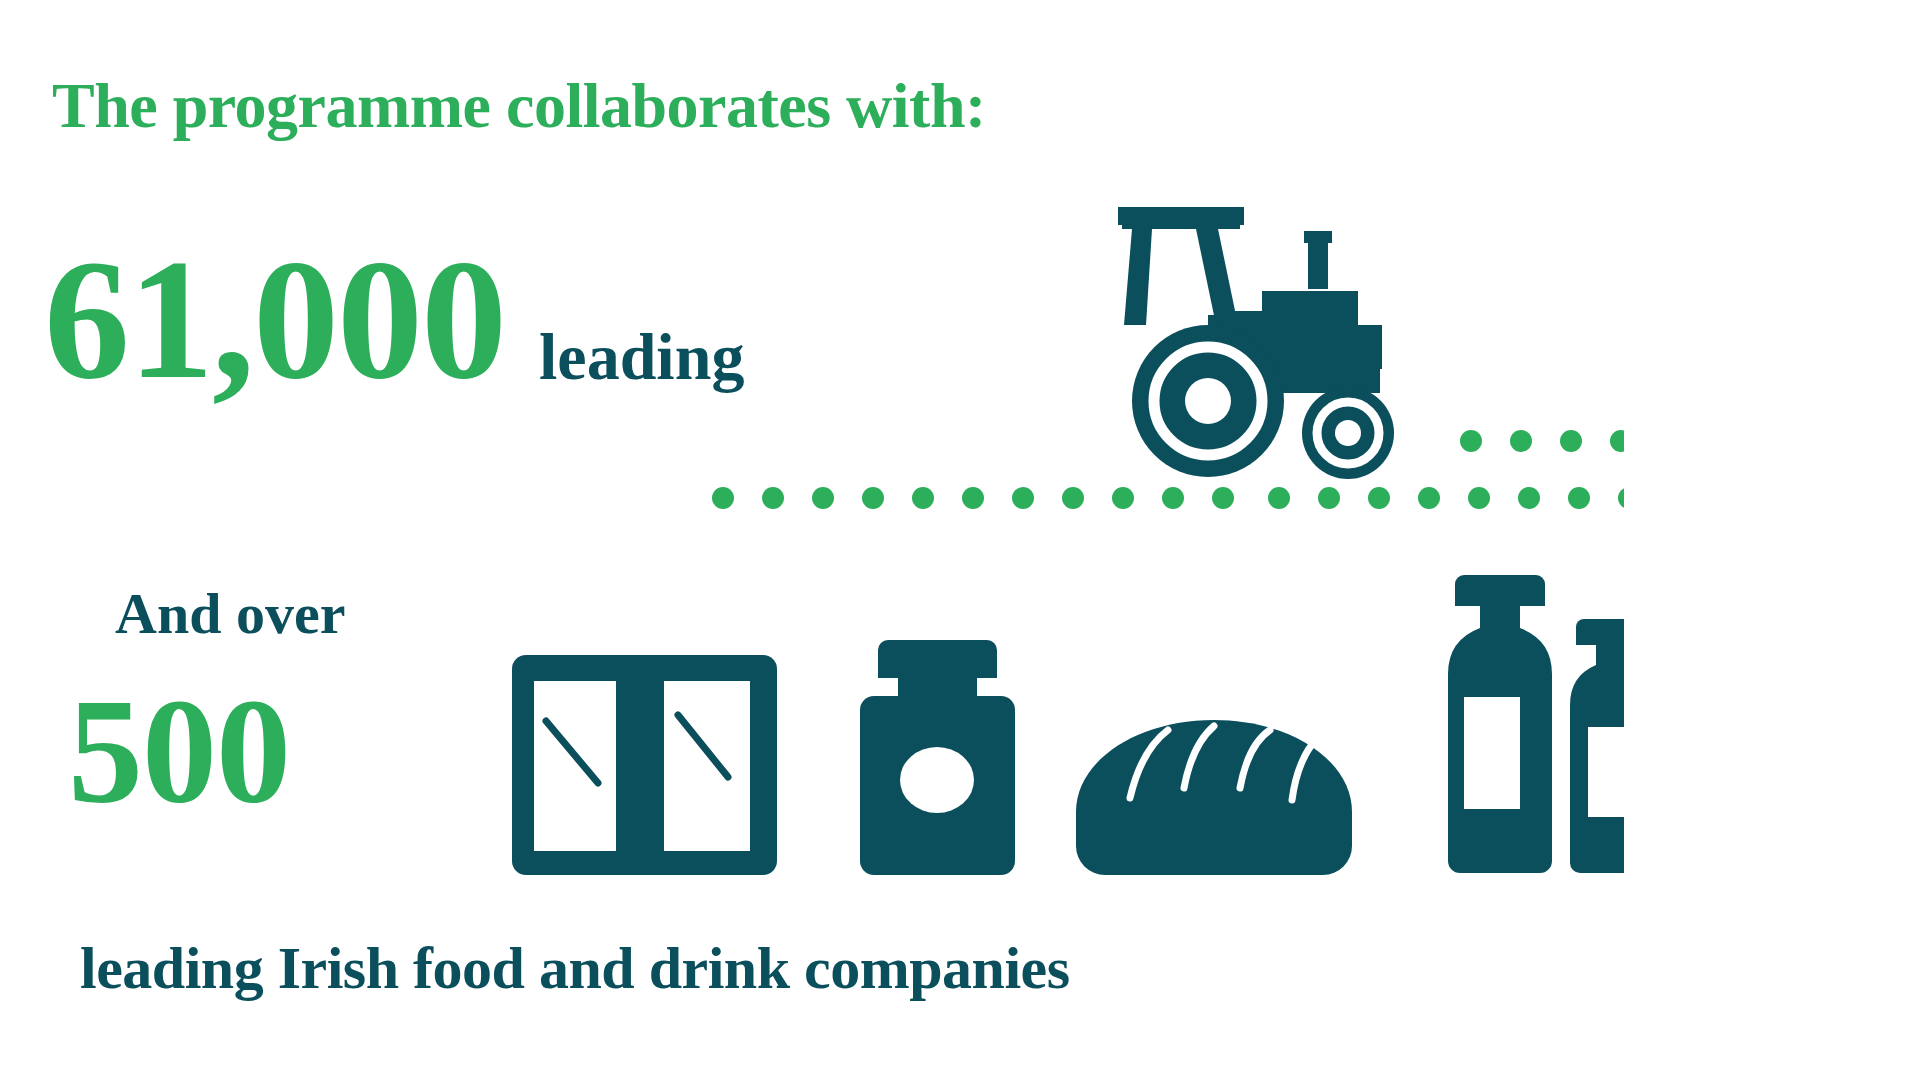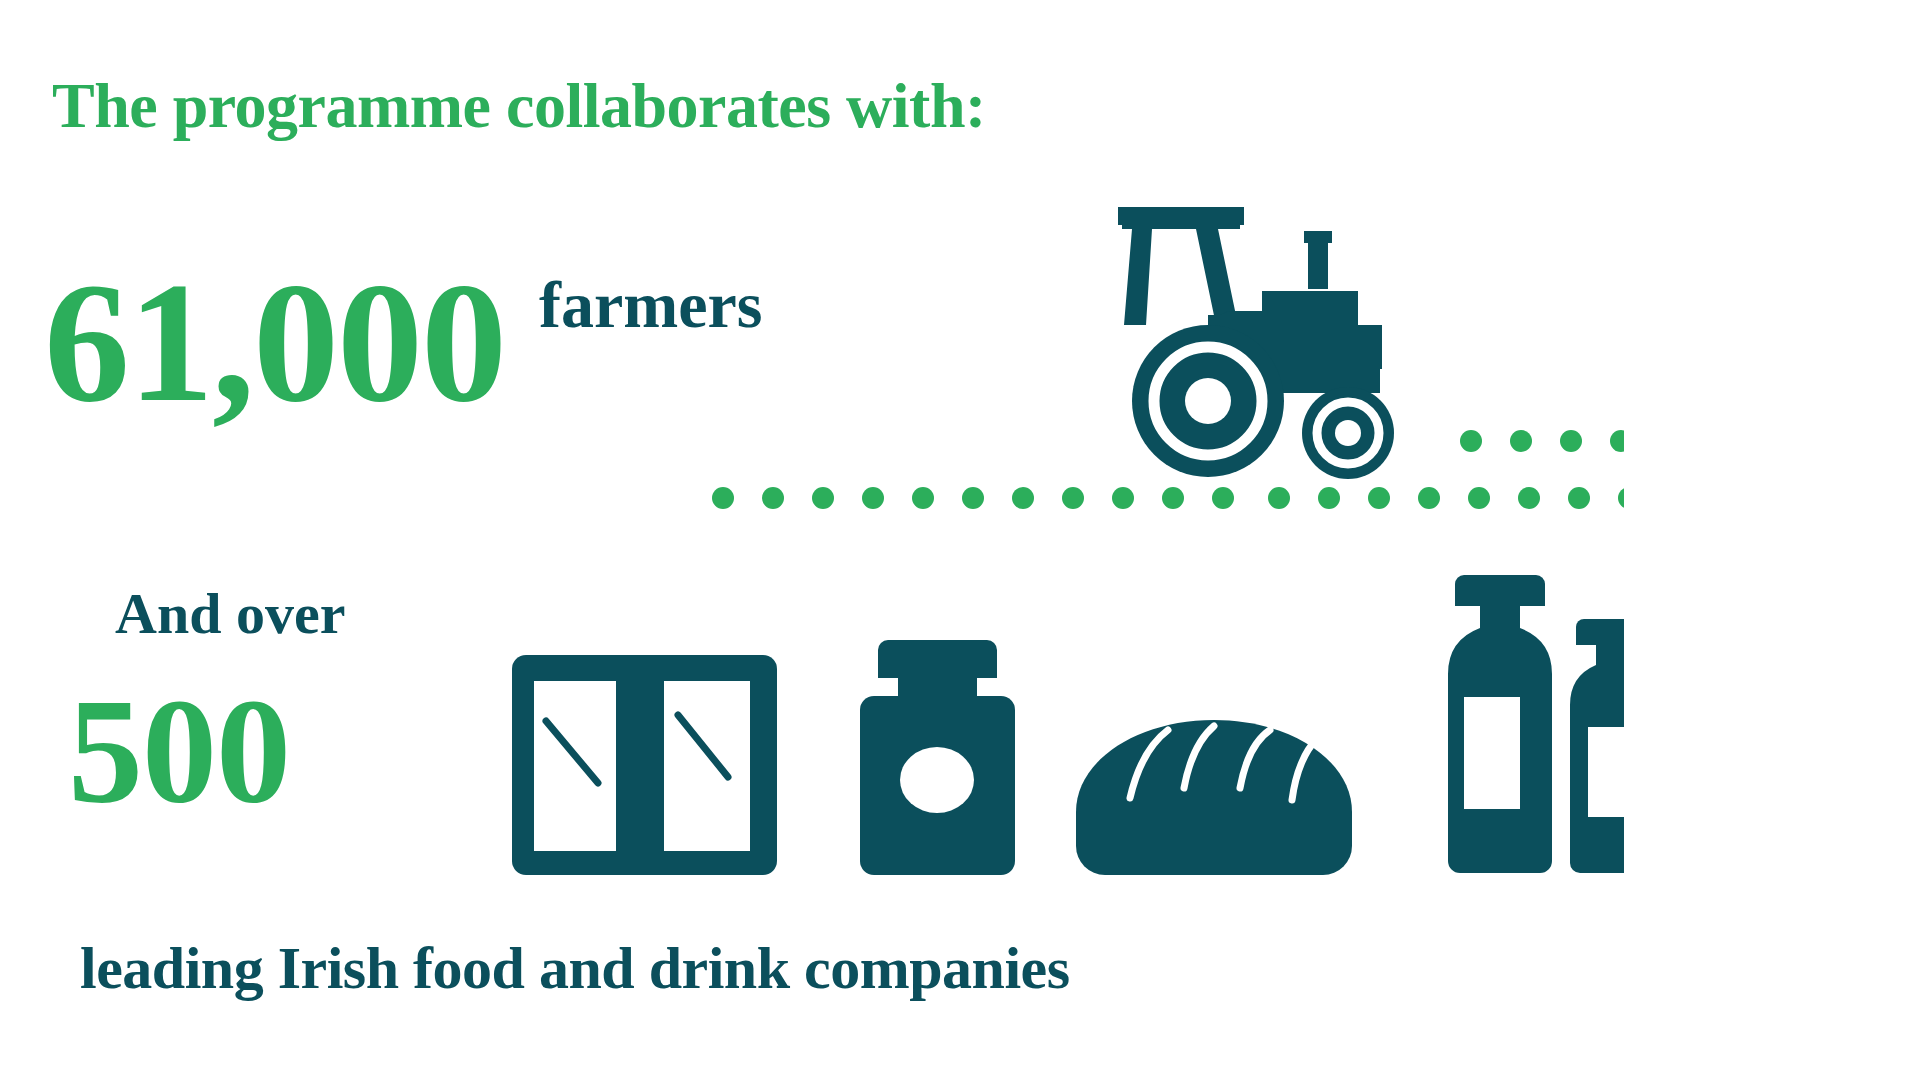--- a/index.html
+++ b/index.html
@@ -30,23 +30,23 @@
     font-weight: bold;
     color: #2CAE5B;
     letter-spacing: -0.5px;
     white-space: nowrap;
     line-height: 1.05;
   }
 
   .stat-row-1 {
     position: absolute;
     left: 44px;
-    top: 272px;
+    top: 249px;
     display: flex;
-    align-items: flex-start;
+    align-items: flex-end;
     white-space: nowrap;
   }
   .big-number-green {
     font-size: 172px;
     font-weight: bold;
     color: #2CAE5B;
     line-height: 0.82;
     letter-spacing: -2px;
   }
   .unit-label {
@@ -125,21 +125,21 @@
 </style>
 </head>
 <body>
 
 <div id="canvas">
 
   <div class="headline">The programme collaborates with:</div>
 
   <div class="stat-row-1">
     <span class="big-number-green">61,000</span>
-    <span class="unit-label">farmers</span>
+    <span class="unit-label">leading</span>
   </div>
 
   <div class="dot-row left">
     <span class="dot"></span>
     <span class="dot"></span>
     <span class="dot"></span>
     <span class="dot"></span>
     <span class="dot"></span>
     <span class="dot"></span>
     <span class="dot"></span>

